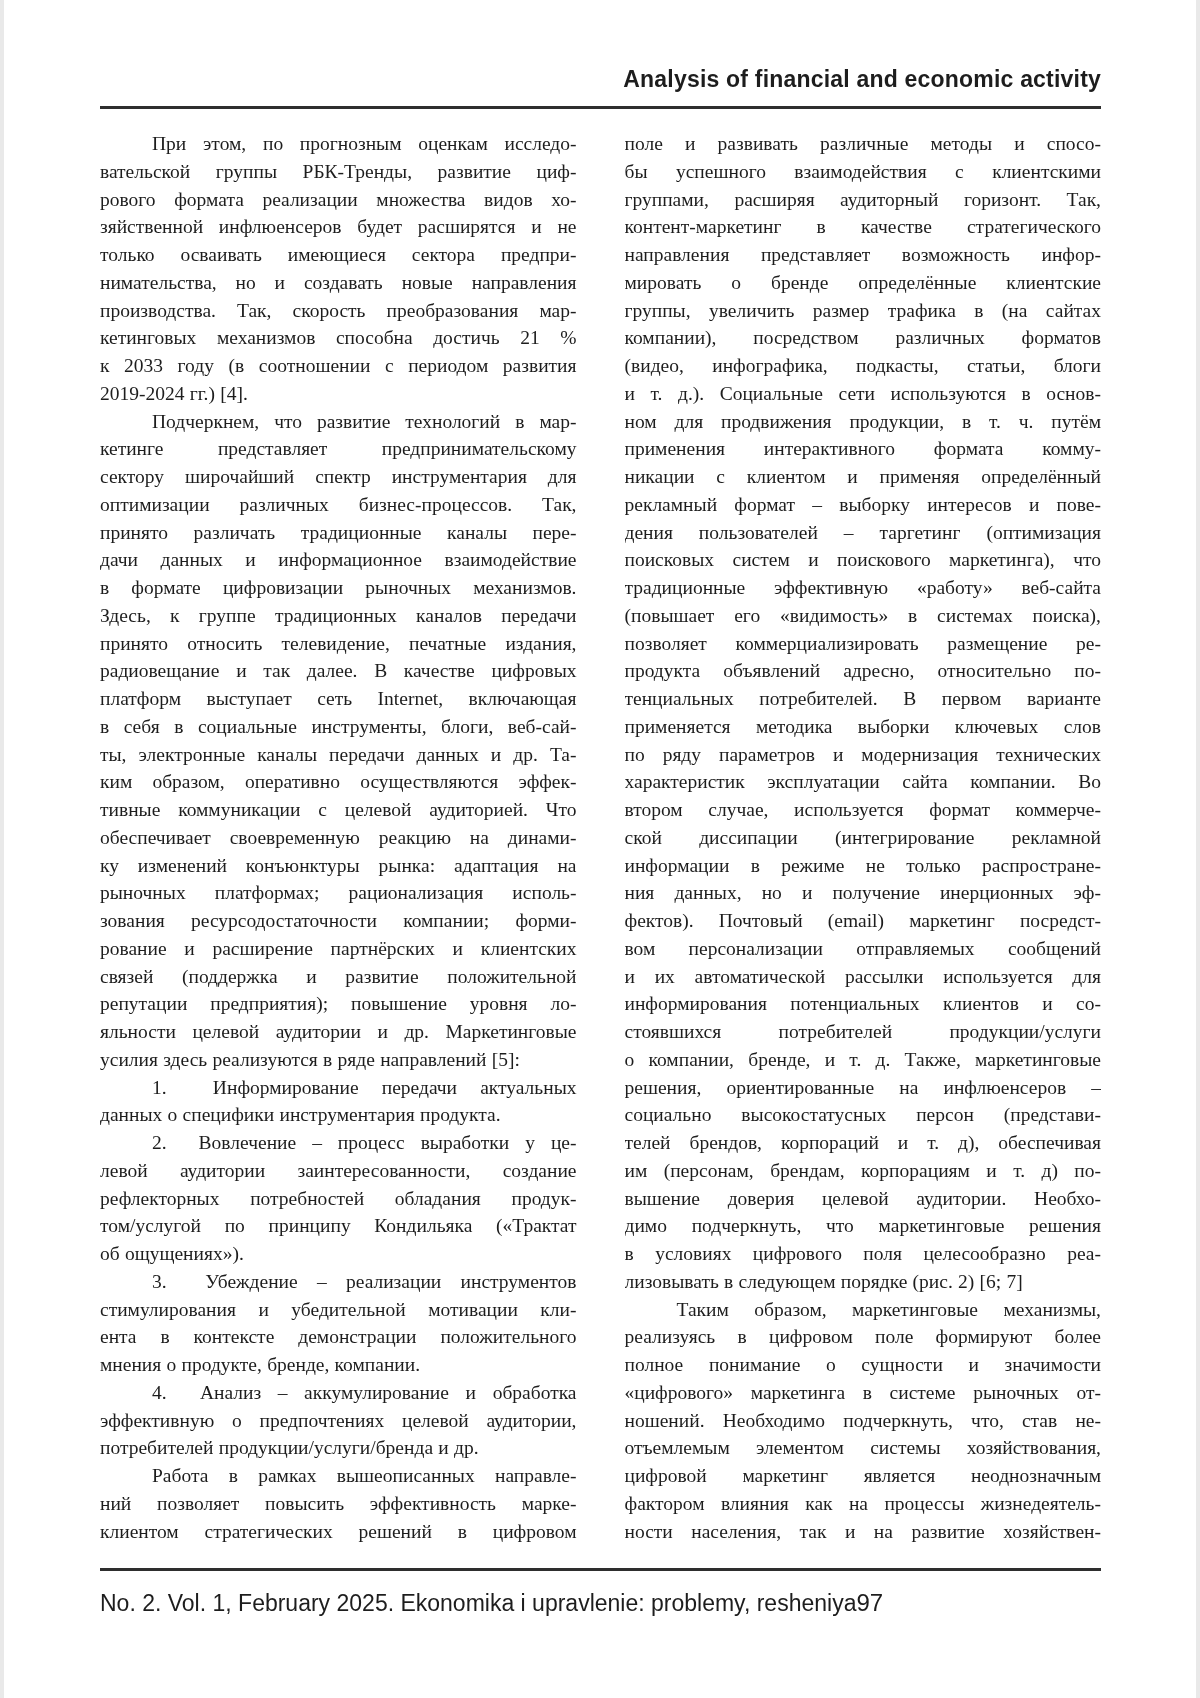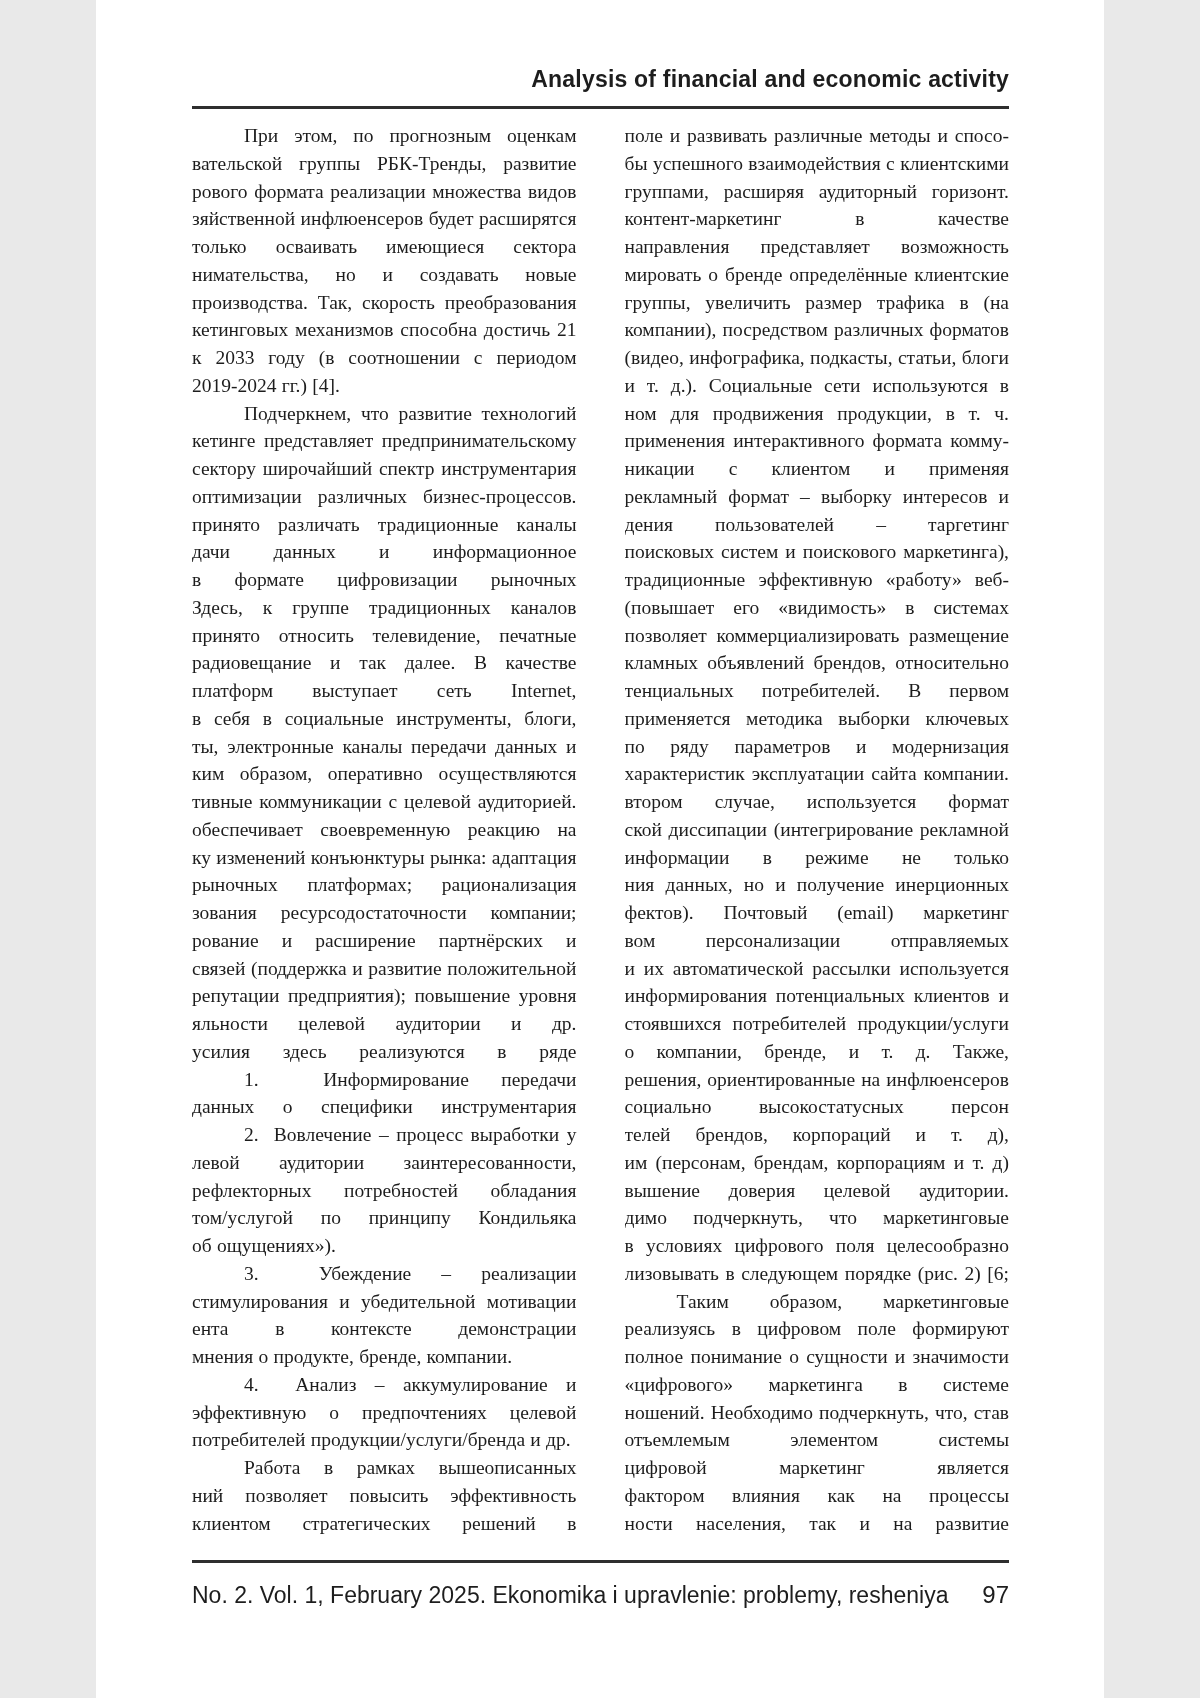--- a/index.html
+++ b/index.html
@@ -3,21 +3,21 @@
 <meta charset="utf-8">
 <style>
   :root{
     --bg:#ffffff;
     --text:#1d1d1d;
     --rule:#2e2e2e;
   }
   html,body{margin:0;padding:0;background:#e9e9e9;}
   .page{
     position:relative;
-    width:1008px;
+    width:1192px;
     height:1698px;
     margin:0 auto;
     background:var(--bg);
     color:var(--text);
     font-family:"Liberation Serif","DejaVu Serif",serif;
     box-sizing:border-box;
     padding:64px 95px 0 96px;
     overflow:hidden;
   }
   .header-title{
@@ -26,21 +26,21 @@
     font-size:23px;
     line-height:30px;
     text-align:right;
     letter-spacing:0.2px;
   }
   .rule{height:3px;background:var(--rule);}
   .header-rule{margin-top:12px;}
   .columns{
     display:flex;
     gap:48px;
-    margin-top:13px;
+    margin-top:21px;
   }
   .column{
     flex:1 1 0;
     min-width:0;
     font-size:19.5px;
     line-height:27.75px;
     overflow:hidden;
   }
   p.block{margin:0;padding:0;}
   .line{
@@ -49,21 +49,20 @@
     overflow:hidden;
     text-align:justify;
     text-align-last:justify;
     word-spacing:0.02em;
   }
   .line.lastline{text-align-last:left;}
   .line.firstline{text-indent:52px;}
   .footer-rule{margin-top:23px;}
   .footer-row{
     display:flex;
-    justify-content:space-between;
     align-items:baseline;
     margin-top:17px;
     font-family:"Liberation Sans","DejaVu Sans",sans-serif;
     font-size:23px;
     line-height:30px;
   }
   .page-number{font-size:24px;}
 </style>
 </head>
 <body>
@@ -156,21 +155,21 @@
           <span class="line">и т. д.). Социальные сети используются в основ-</span>
           <span class="line">ном для продвижения продукции, в т. ч. путём</span>
           <span class="line">применения интерактивного формата комму-</span>
           <span class="line">никации с клиентом и применяя определённый</span>
           <span class="line">рекламный формат – выборку интересов и пове-</span>
           <span class="line">дения пользователей – таргетинг (оптимизация</span>
           <span class="line">поисковых систем и поискового маркетинга), что</span>
           <span class="line">традиционные эффективную «работу» веб-сайта</span>
           <span class="line">(повышает его «видимость» в системах поиска),</span>
           <span class="line">позволяет коммерциализировать размещение ре-</span>
-          <span class="line">кламных объявлений брендов, относительно по-</span>
+          <span class="line">продукта объявлений адресно, относительно по-</span>
           <span class="line">тенциальных потребителей. В первом варианте</span>
           <span class="line">применяется методика выборки ключевых слов</span>
           <span class="line">по ряду параметров и модернизация технических</span>
           <span class="line">характеристик эксплуатации сайта компании. Во</span>
           <span class="line">втором случае, используется формат коммерче-</span>
           <span class="line">ской диссипации (интегрирование рекламной</span>
           <span class="line">информации в режиме не только распростране-</span>
           <span class="line">ния данных, но и получение инерционных эф-</span>
           <span class="line">фектов). Почтовый (email) маркетинг посредст-</span>
           <span class="line">вом персонализации отправляемых сообщений</span>

